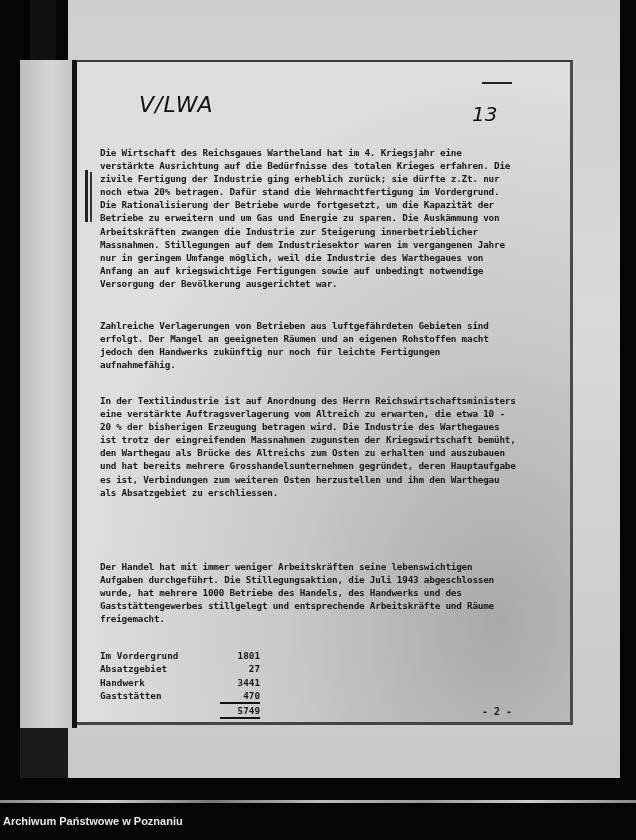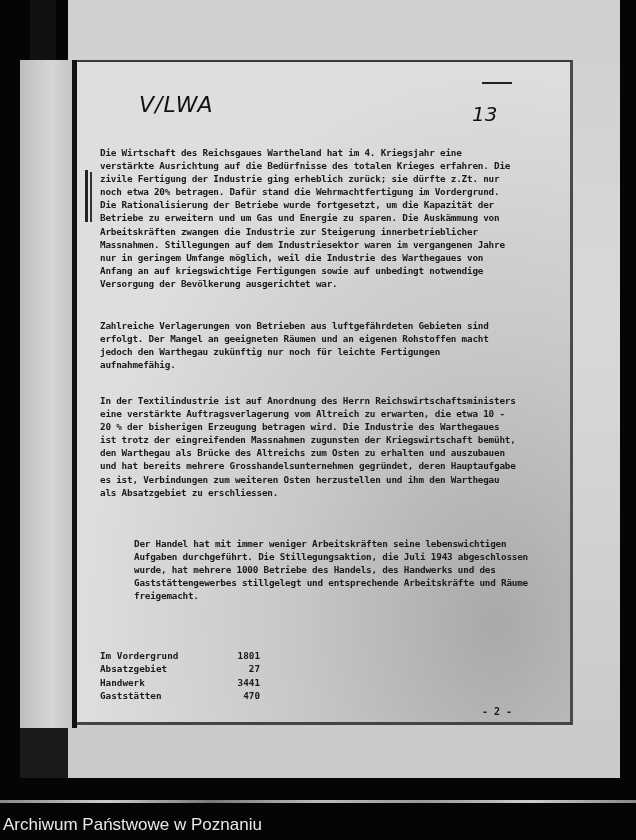--- a/index.html
+++ b/index.html
@@ -13,54 +13,54 @@
   .left-bottom { position:absolute; left:20px; top:728px; width:48px; height:50px; background:#1a1a1a; }
   .sheet { position:absolute; left:77px; top:60px; width:448px; height:660px;
            background:radial-gradient(ellipse at 85% 85%, #a9a9a9 0%, #c8c8c8 35%, #dedede 70%);
            border-top:2px solid #3a3a3a; border-right:3px solid #4a4a4a; border-bottom:3px solid #444;padding-left:45px; }
   .hand { position:absolute; font-family:"DejaVu Sans", sans-serif; color:#111; font-style:italic; }
   .hand.ref { left:62px; top:30px; font-size:22px; letter-spacing:1px; }
   .hand.num { left:395px; top:40px; font-size:20px; }
   .dash-top { position:absolute; left:405px; top:20px; width:30px; height:2px; background:#222; }
   .para { position:absolute; left:23px; width:420px; font-size:9.3px; line-height:13.1px;
           color:#1a1a1a; font-weight:bold; letter-spacing:-0.2px; margin:0; }
-  .p1 { top:84px; } .p2 { top:257px; } .p3 { top:332px; } .p4 { top:475px;margin-left:34px; }
+  .p1 { top:84px; } .p2 { top:257px; } .p3 { top:332px; } .p4 { top:498px; }
   .p5 { top:550px; }
   .stat-table { position:absolute; left:23px; top:587px; font-size:9.3px; line-height:13.3px;
                 font-weight:bold; color:#1a1a1a; border-collapse:collapse; }
   .stat-table td { padding:0; }
   .stat-table td.label { width:120px; }
   .stat-table td.val { width:40px; text-align:right; }
   .total-row td.val { border-top:2px solid #111; border-bottom:2px solid #111; }
   .page-mark { position:absolute; left:405px; top:644px; font-size:10px; font-weight:bold; color:#1a1a1a; }
   .margin-line { position:absolute; left:8px; top:108px; width:3px; height:52px; background:#222; }
   .margin-line2 { position:absolute; left:13px; top:110px; width:2px; height:50px; background:#333; }
   .scan-line { position:absolute; left:0; top:800px; width:636px; height:3px;
                background:linear-gradient(90deg,#888,#ccc,#777,#bbb,#999,#ccc,#888); }
   .footer { position:absolute; left:3px; top:815px; font-family:"Liberation Sans", sans-serif;
-            font-weight:normal; font-size:17px; color:#e8e8e8; }
+            font-weight:bold; font-size:11px; color:#e8e8e8; }
 </style>
 </head>
 <body>
 
 <div class="outer-page"></div>
 <div class="dark-spine"></div>
 <div class="left-strip"></div>
 <div class="left-bottom"></div>
 
 <div class="sheet">
   <div class="dash-top"></div>
   <div class="hand ref">V/LWA</div>
   <div class="hand num">13</div>
 
   <div class="margin-line"></div>
   <div class="margin-line2"></div>
 
   <p class="para p1">Die Wirtschaft des Reichsgaues Wartheland hat im 4. Kriegsjahr eine verstärkte Ausrichtung auf die Bedürfnisse des totalen Krieges erfahren. Die zivile Fertigung der Industrie ging erheblich zurück; sie dürfte z.Zt. nur noch etwa 20% betragen. Dafür stand die Wehrmachtfertigung im Vordergrund. Die Rationalisierung der Betriebe wurde fortgesetzt, um die Kapazität der Betriebe zu erweitern und um Gas und Energie zu sparen. Die Auskämmung von Arbeitskräften zwangen die Industrie zur Steigerung innerbetrieblicher Massnahmen. Stillegungen auf dem Industriesektor waren im vergangenen Jahre nur in geringem Umfange möglich, weil die Industrie des Warthegaues von Anfang an auf kriegswichtige Fertigungen sowie auf unbedingt notwendige Versorgung der Bevölkerung ausgerichtet war.</p>
-  <p class="para p2">Zahlreiche Verlagerungen von Betrieben aus luftgefährdeten Gebieten sind erfolgt. Der Mangel an geeigneten Räumen und an eigenen Rohstoffen macht jedoch den Warthegau zukünftig nur noch für leichte Fertigungen aufnahmefähig.</p>
+  <p class="para p2">Zahlreiche Verlagerungen von Betrieben aus luftgefährdeten Gebieten sind erfolgt. Der Mangel an geeigneten Räumen und an eigenen Rohstoffen macht jedoch den Handwerks zukünftig nur noch für leichte Fertigungen aufnahmefähig.</p>
   <p class="para p3">In der Textilindustrie ist auf Anordnung des Herrn Reichswirtschaftsministers eine verstärkte Auftragsverlagerung vom Altreich zu erwarten, die etwa 10 - 20 % der bisherigen Erzeugung betragen wird. Die Industrie des Warthegaues ist trotz der eingreifenden Massnahmen zugunsten der Kriegswirtschaft bemüht, den Warthegau als Brücke des Altreichs zum Osten zu erhalten und auszubauen und hat bereits mehrere Grosshandelsunternehmen gegründet, deren Hauptaufgabe es ist, Verbindungen zum weiteren Osten herzustellen und ihm den Warthegau als Absatzgebiet zu erschliessen.</p>
   <p class="para p4">Der Handel hat mit immer weniger Arbeitskräften seine lebenswichtigen Aufgaben durchgeführt. Die Stillegungsaktion, die Juli 1943 abgeschlossen wurde, hat mehrere 1000 Betriebe des Handels, des Handwerks und des Gaststättengewerbes stillgelegt und entsprechende Arbeitskräfte und Räume freigemacht.</p>
 
   <table class="stat-table">
     <tbody>
         <tr>
       <td class="label">Im Vordergrund</td>
       <td class="val">1801</td>
     </tr>
     <tr>
@@ -68,20 +68,24 @@
       <td class="val">27</td>
     </tr>
     <tr>
       <td class="label">Handwerk</td>
       <td class="val">3441</td>
     </tr>
     <tr>
       <td class="label">Gaststätten</td>
       <td class="val">470</td>
     </tr>
+    <tr class="total-row">
+      <td class="label"></td>
+      <td class="val">5749</td>
+    </tr>
   </tbody>
     </table>
 
   <div class="page-mark">- 2 -</div>
 </div>
 
 <div class="scan-line"></div>
 <div class="footer">Archiwum Państwowe w Poznaniu</div>
 
 </body></html>

